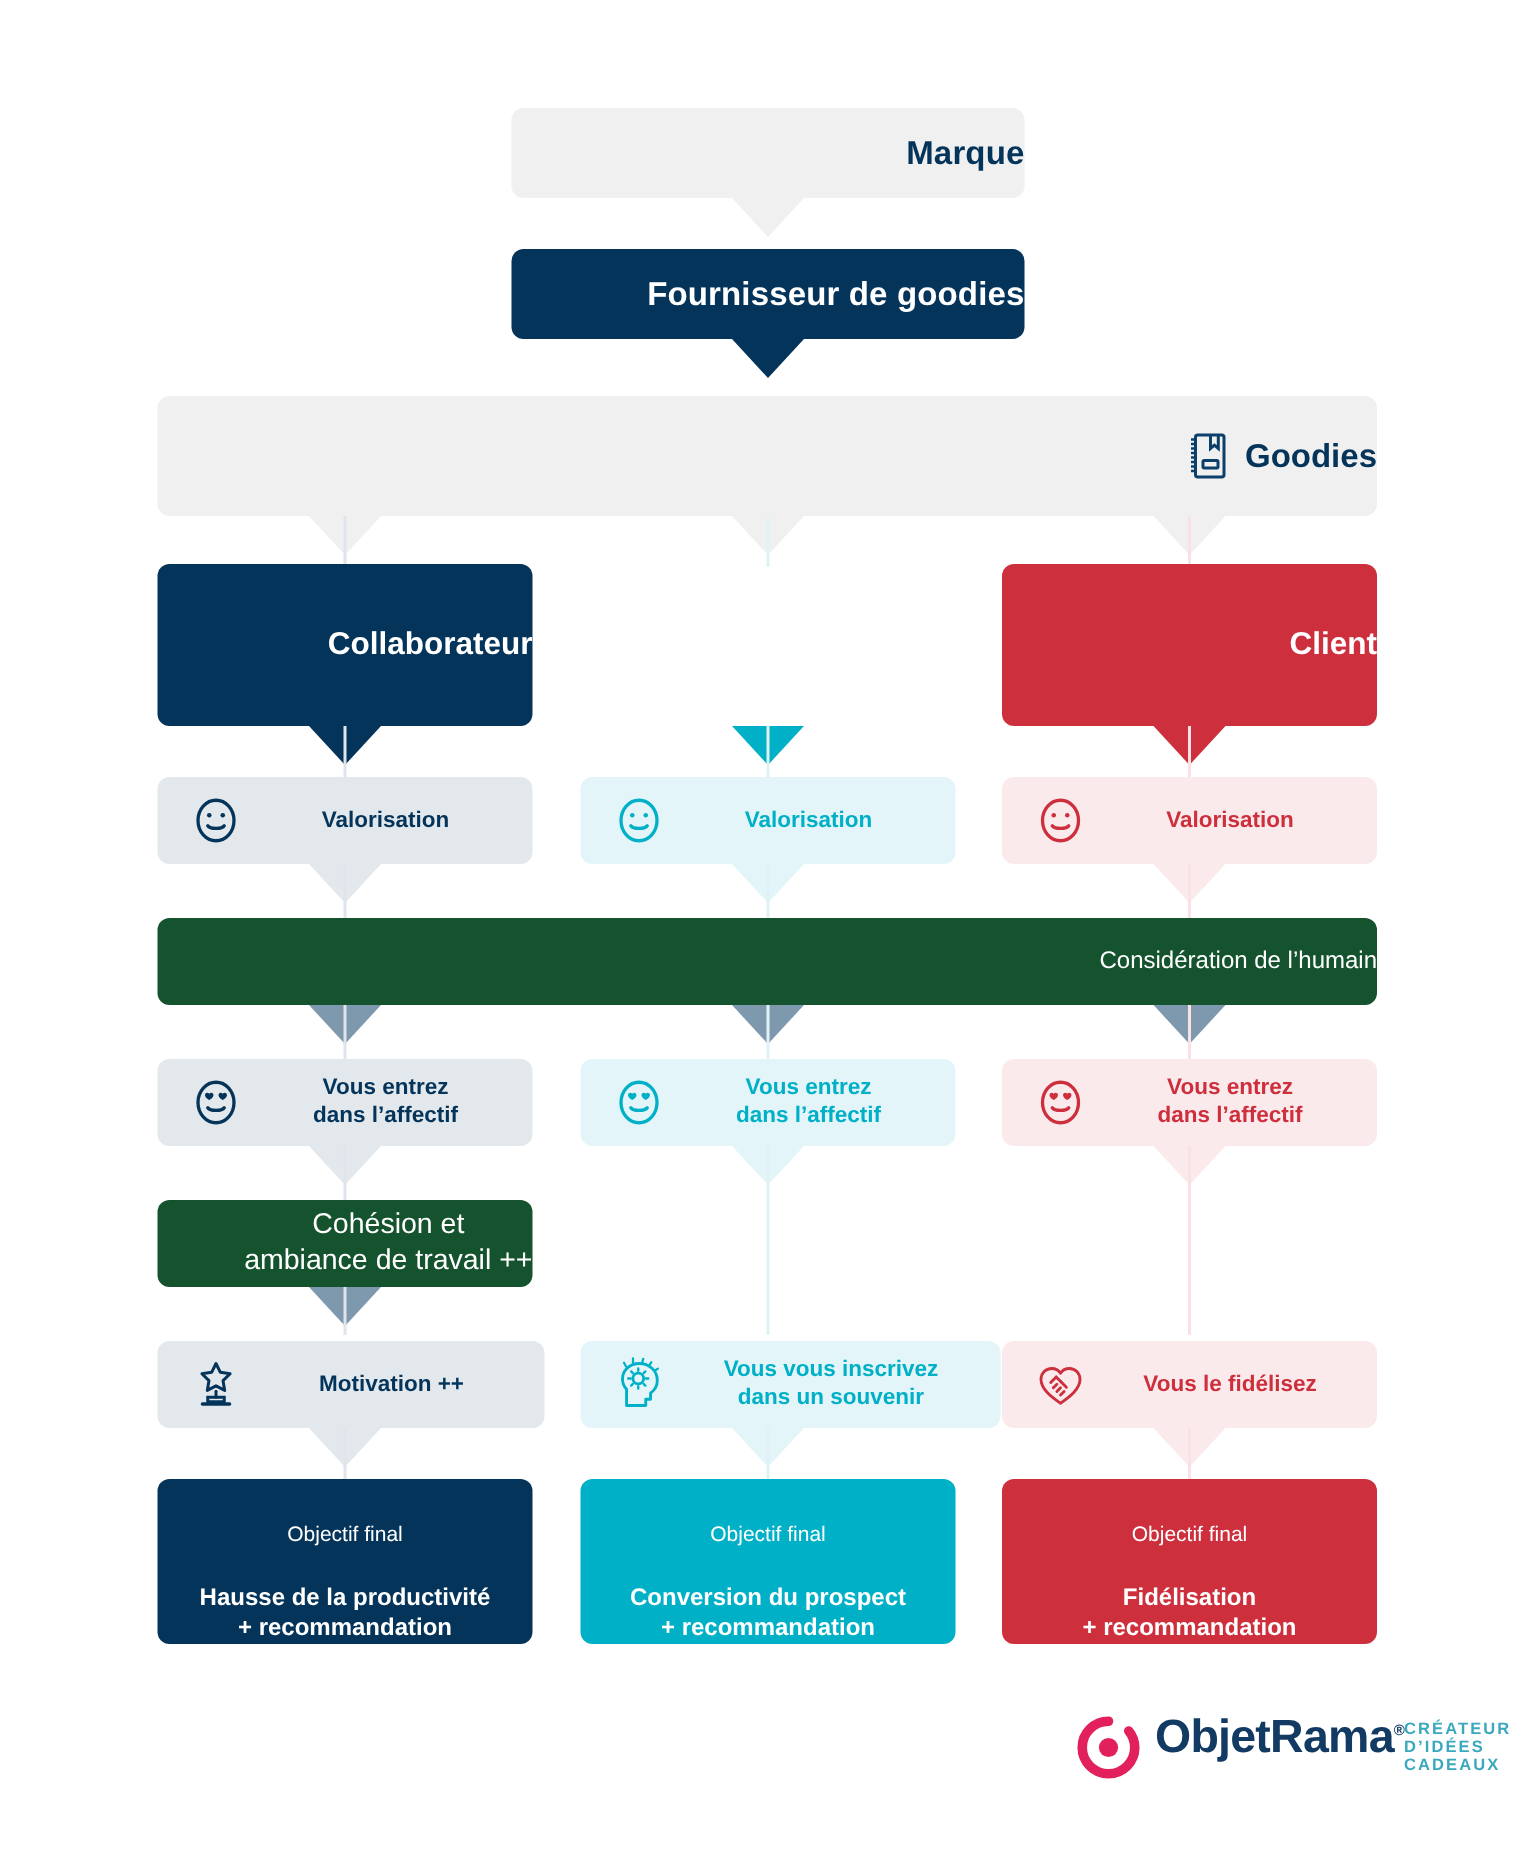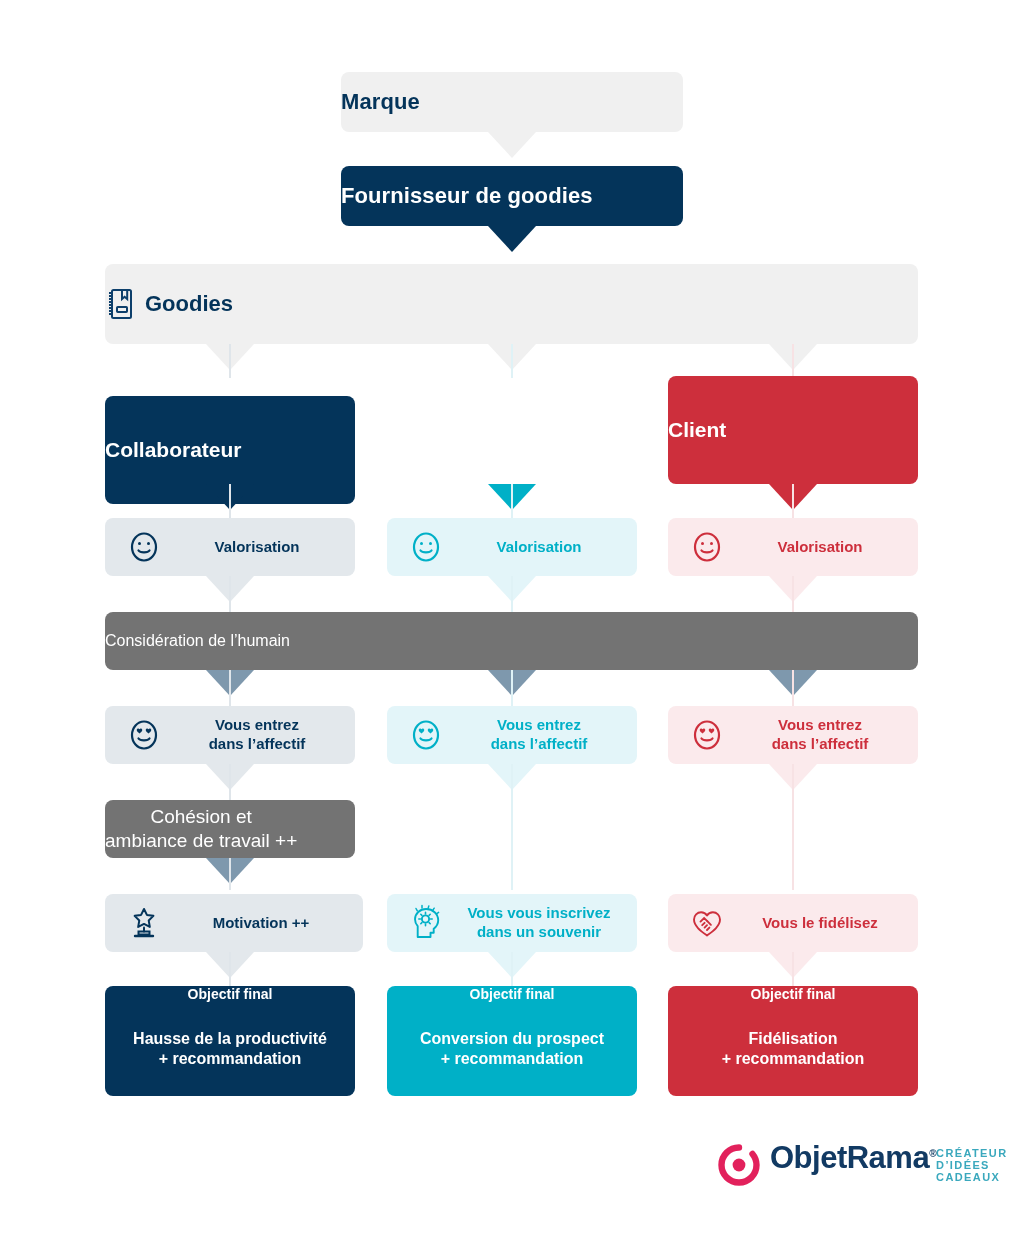--- a/index.html
+++ b/index.html
@@ -21,21 +21,21 @@
     height: 1244px;
   }
 
   
   .box {
     position: absolute;
     border-radius: 8px;
     box-sizing: border-box;
     display: flex;
     align-items: center;
-    justify-content: flex-start;
+    justify-content: flex-end;
     text-align: center;
     line-height: 1.25;
   }
   
   .notch {
     position: absolute;
     width: 0;
     height: 0;
     border-left: 24px solid transparent;
     border-right: 24px solid transparent;
@@ -45,21 +45,21 @@
   
   .line {
     position: absolute;
     width: 2px;
   }
 
   
   .c-navy   { background: #04345a; color: #ffffff; }
   .c-teal   { background: #00b0c7; color: #ffffff; }
   .c-red    { background: #cd2f3c; color: #ffffff; }
-  .c-slate  { background: #737373; color: #ffffff; }
+  .c-slate  { background: #14532d; color: #ffffff; }
   .c-grey   { background: #f0f0f0; color: #04345a; }
   .c-ltgrey { background: #e3e8ec; color: #04345a; }
   .c-ltteal { background: #e3f5f9; color: #00b0c7; }
   .c-ltpink { background: #fbeaec; color: #cd2f3c; }
 
   .n-navy   { border-top-color: #04345a; }
   .n-teal   { border-top-color: #00b0c7; }
   .n-red    { border-top-color: #cd2f3c; }
   .n-slate  { border-top-color: #7e98ad; }
   .n-grey   { border-top-color: #f0f0f0; }
@@ -71,21 +71,21 @@
   .l-teal   { background: #dff2f6; }
   .l-red    { background: #f7e2e4; }
 
   
   .t-big    { font-size: 22px; font-weight: bold; letter-spacing: .1px; }
   .t-hdr    { font-size: 21px; font-weight: bold; }
   .t-goodies{ font-size: 22px; font-weight: bold; }
   .t-mid    { font-size: 15px; font-weight: bold; }
   .t-bar    { font-size: 16px; font-weight: normal; }
   .t-light  { font-size: 19px; font-weight: normal; }
-  .t-obj    { font-size: 14px; font-weight: bold; }
+  .t-obj    { font-size: 14px; font-weight: normal; }
   .t-objb   { font-size: 16px; font-weight: bold; margin-top: 19px; }
 
   
   .iconrow {
     justify-content: flex-start;
     padding-left: 16px;
     gap: 4px;
   }
   .iconrow .ico {
     width: 46px;
@@ -155,21 +155,21 @@
     <span class="t-goodies">Goodies</span>
   </div>
 
   <div class="notch n-grey" style="left:206px; top:344px;"></div>
   <div class="line l-navy" style="left:229px; top:344px; height:34px;"></div>
   <div class="notch n-grey" style="left:488px; top:344px;"></div>
   <div class="line l-teal" style="left:511px; top:344px; height:34px;"></div>
   <div class="notch n-grey" style="left:769px; top:344px;"></div>
   <div class="line l-red" style="left:792px; top:344px; height:34px;"></div>
 
-  <div class="box c-navy t-hdr" style="left:105px; top:376px; width:250px; height:108px;margin-top:20px;">
+  <div class="box c-navy t-hdr" style="left:105px; top:376px; width:250px; height:108px;">
     <span>Collaborateur</span>
   </div>
   <div class="notch n-navy" style="left:206px; top:484px;"></div>
   <div class="line l-navy" style="left:229px; top:484px; height:36px;"></div>
 
   <div class="notch n-teal" style="left:488px; top:484px;"></div>
   <div class="line l-teal" style="left:511px; top:484px; height:36px;"></div>
 
   <div class="box c-red t-hdr" style="left:668px; top:376px; width:250px; height:108px;">
     <span>Client</span>
@@ -296,21 +296,21 @@
         <path d="M16 22.5v4" stroke-linecap="round"></path>
         <path d="M10.5 26.5h11v3h-11z"></path>
         <path d="M7 31h18" stroke-linecap="round" stroke-width="2.4"></path>
       </svg>
     </span>
     <span class="lbl">Motivation ++</span>
   </div>
   <div class="notch n-ltgrey" style="left:206px; top:952px;"></div>
   <div class="line l-navy" style="left:229px; top:952px; height:34px;"></div>
 
-  <div class="box c-ltteal iconrow t-mid" style="left:387px; top:894px; width:250px; height:58px;">
+  <div class="box c-ltteal iconrow t-mid" style="left:387px; top:894px; width:280px; height:58px;">
     <span class="ico">
       <svg width="34" height="38" viewBox="0 0 34 38" fill="none" stroke="#00b0c7" stroke-width="1.9">
         <path d="M21.5 33v-4.2h3.2v-4.1c2.8-2 4.5-5 4.5-8.4C29.2 9.7 23.8 5 17.1 5 11 5 6 9.4 6 15.3c0 2.6 1 5 2.7 6.9v10.8z" stroke-linejoin="round"></path>
         <circle cx="16.5" cy="15" r="3.6"></circle>
         <path d="M16.5 9.9v-1.6M16.5 21.7v-1.6M21.6 15h1.6M9.8 15h1.6M20.1 11.4l1.1-1.1M11.8 19.7l1.1-1.1M20.1 18.6l1.1 1.1M11.8 10.3l1.1 1.1" stroke-linecap="round" stroke-width="1.6"></path>
         <path d="M7 4.5l1.3 2.3M13 1.5v2.6M19.8 1.9l-.7 2.5M25.2 4.2l-1.5 2.2M29.6 8.4l-2.1 1.4" stroke-linecap="round" stroke-width="1.5"></path>
       </svg>
     </span>
     <span class="lbl stacklabel">
       <span>Vous vous inscrivez</span>

